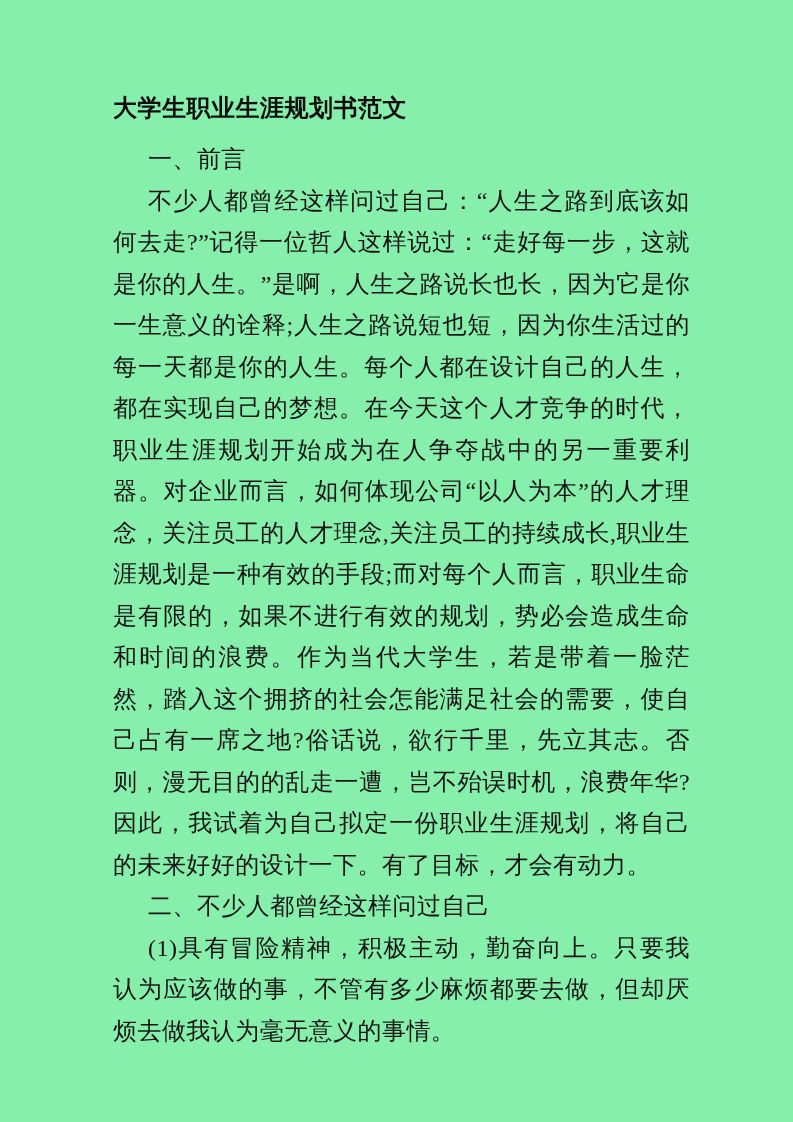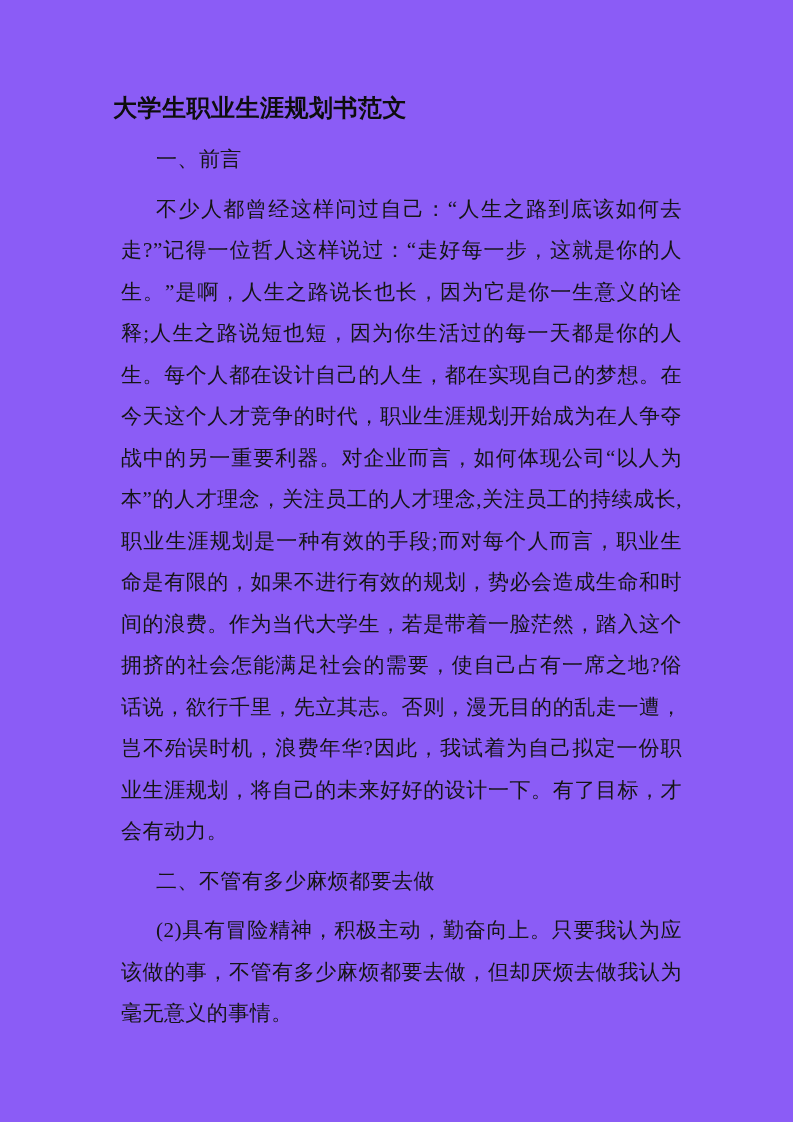--- a/index.html
+++ b/index.html
@@ -11,52 +11,52 @@
     width: 793px;
     height: 1122px;
     overflow: hidden;
     font-family: "Liberation Serif", "DejaVu Serif", serif;
     color: #111111;
   }
   .page {
     box-sizing: border-box;
     width: 793px;
     height: 1122px;
-    background: #8b5cf6;
+    background: #86efac;
     padding: 93px 103px 30px 113px;
     overflow: hidden;
   }
   .doc-title {
     font-size: 24px;
     font-weight: 700;
     line-height: 30px;
     margin: 0 0 16px 0;
     letter-spacing: 0.5px;
     color: #0d0d0d;
     font-family: "Liberation Serif", "DejaVu Serif", serif;
   }
   .para {
-    font-size: 21px;
+    font-size: 24px;
     line-height: 41.5px;
-    margin: 8px;
+    margin: 0;
     text-align: justify;
     text-justify: inter-ideograph;
     text-indent: 35px;
     letter-spacing: 0.45px;
     color: #151515;
     word-break: break-all;
   }
 </style>
 </head>
 <body>
 
 <div class="page">
   <h1 class="doc-title">大学生职业生涯规划书范文</h1>
 
   <p class="para">一、前言</p>
 
   <p class="para">不少人都曾经这样问过自己：“人生之路到底该如何去走?”记得一位哲人这样说过：“走好每一步，这就是你的人生。”是啊，人生之路说长也长，因为它是你一生意义的诠释;人生之路说短也短，因为你生活过的每一天都是你的人生。每个人都在设计自己的人生，都在实现自己的梦想。在今天这个人才竞争的时代，职业生涯规划开始成为在人争夺战中的另一重要利器。对企业而言，如何体现公司“以人为本”的人才理念，关注员工的人才理念,关注员工的持续成长,职业生涯规划是一种有效的手段;而对每个人而言，职业生命是有限的，如果不进行有效的规划，势必会造成生命和时间的浪费。作为当代大学生，若是带着一脸茫然，踏入这个拥挤的社会怎能满足社会的需要，使自己占有一席之地?俗话说，欲行千里，先立其志。否则，漫无目的的乱走一遭，岂不殆误时机，浪费年华?因此，我试着为自己拟定一份职业生涯规划，将自己的未来好好的设计一下。有了目标，才会有动力。</p>
 
-  <p class="para">二、不管有多少麻烦都要去做</p>
+  <p class="para">二、不少人都曾经这样问过自己</p>
 
 
-  <p class="para">(2)具有冒险精神，积极主动，勤奋向上。只要我认为应该做的事，不管有多少麻烦都要去做，但却厌烦去做我认为毫无意义的事情。</p>
+  <p class="para">(1)具有冒险精神，积极主动，勤奋向上。只要我认为应该做的事，不管有多少麻烦都要去做，但却厌烦去做我认为毫无意义的事情。</p>
 </div>
 
 </body></html>

